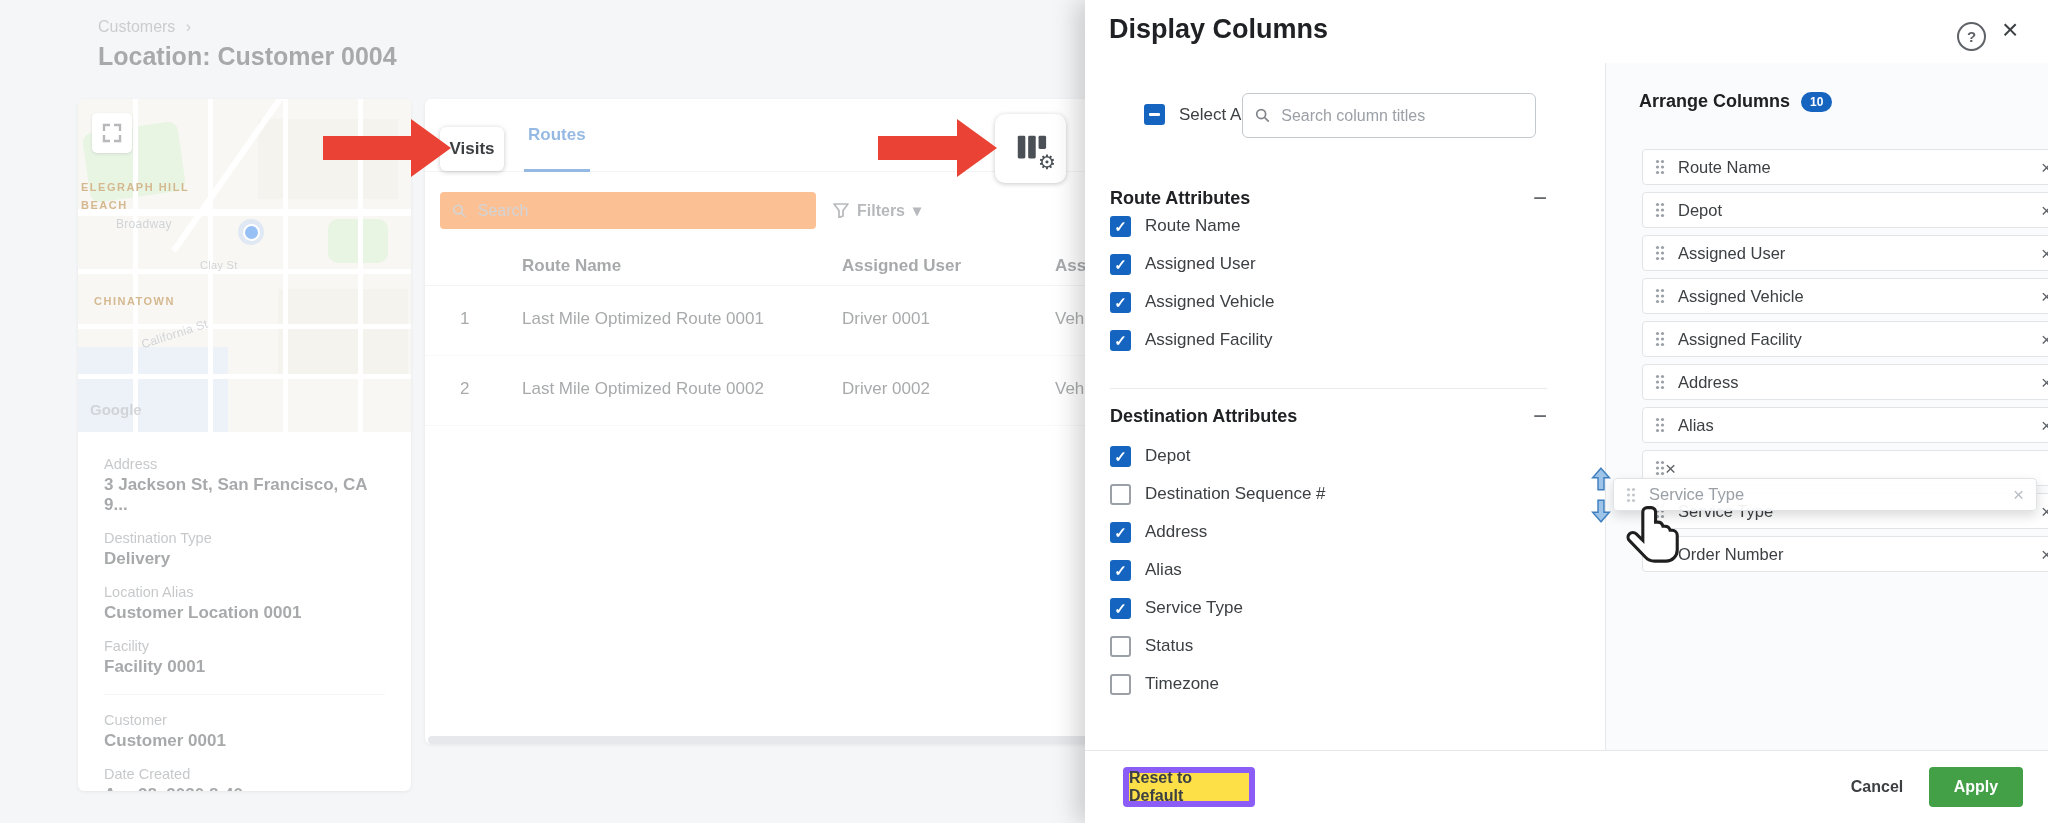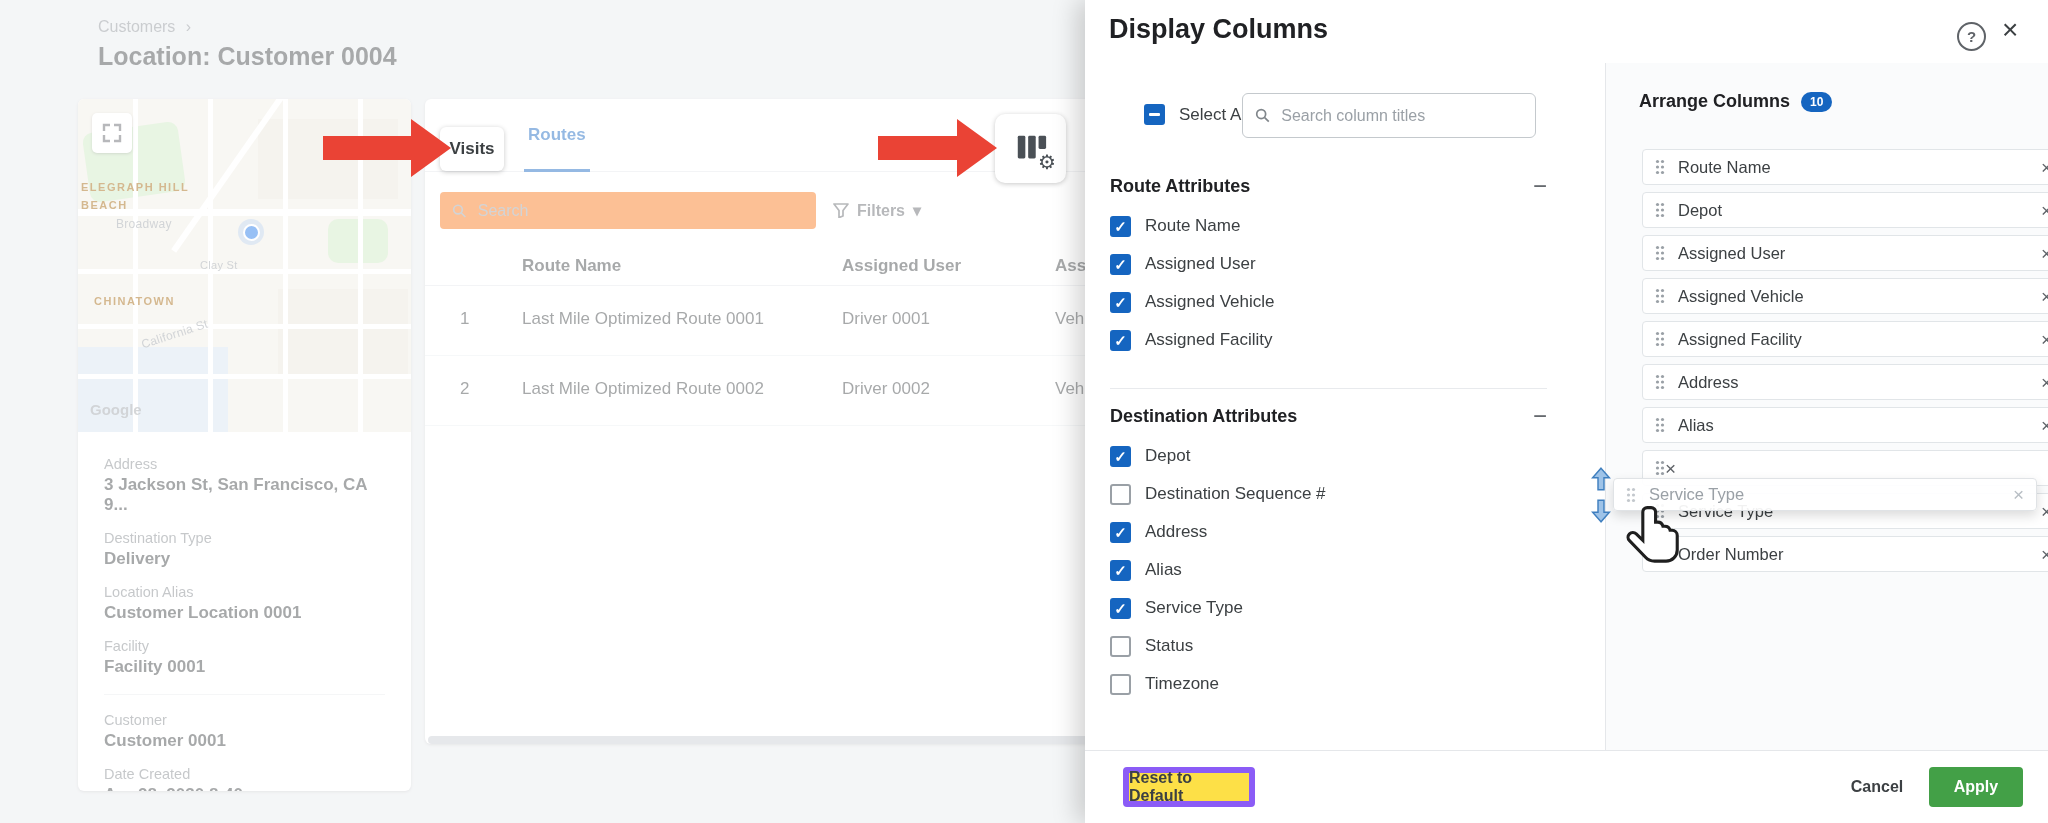--- a/index.html
+++ b/index.html
@@ -259,21 +259,21 @@
     </div>
 
     <div class="m-search">
       <svg width="17" height="17" viewBox="0 0 16 16">
         <circle cx="6.5" cy="6.5" r="4.7" fill="none" stroke="#80868b" stroke-width="1.8"></circle>
         <line x1="10.2" y1="10.2" x2="14.5" y2="14.5" stroke="#80868b" stroke-width="1.8"></line>
       </svg>
       <input placeholder="Search column titles" style="">
     </div>
 
-    <div class="sec-head" style="top:174px;">
+    <div class="sec-head" style="top:186px;">
       <span class="t">Route Attributes</span>
       <span class="minus">−</span>
     </div>
     <div class="sec-list" style="top:207px;">
       <div class="cb-row">
         <span class="cb checked">
             <span class="mark">✓</span>
           </span>
         <span class="cb-label">Route Name</span>
       </div>

